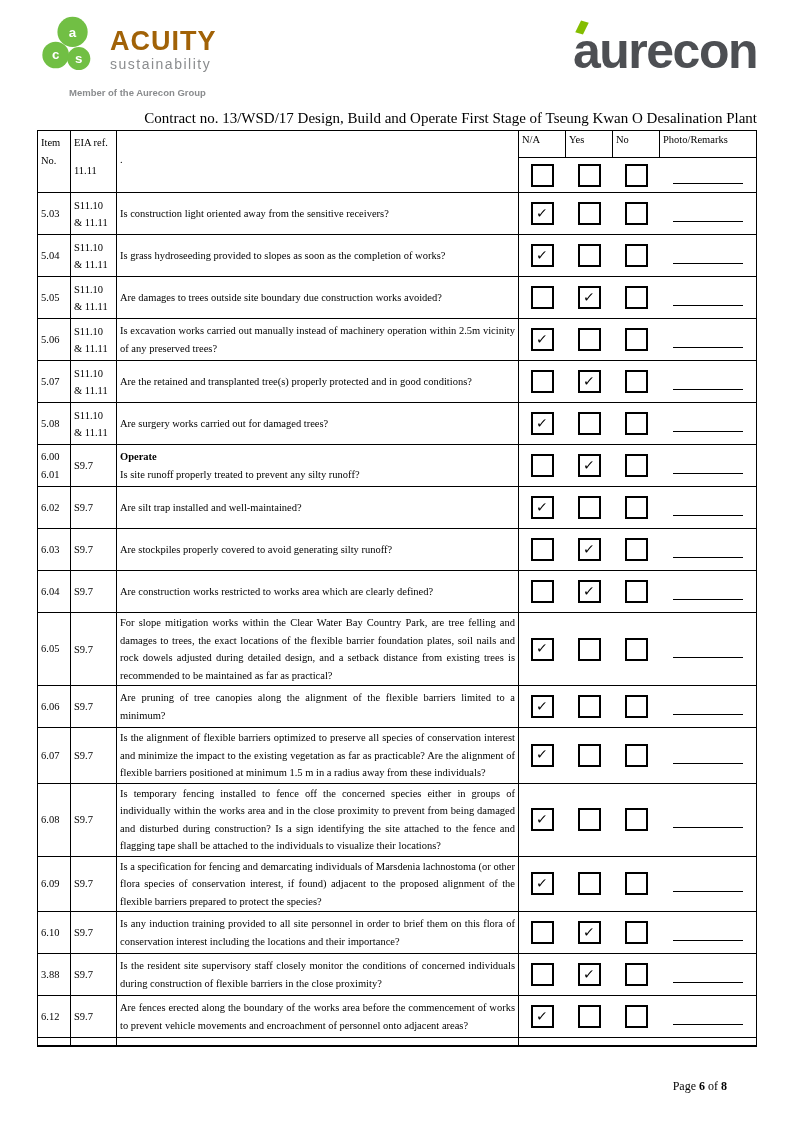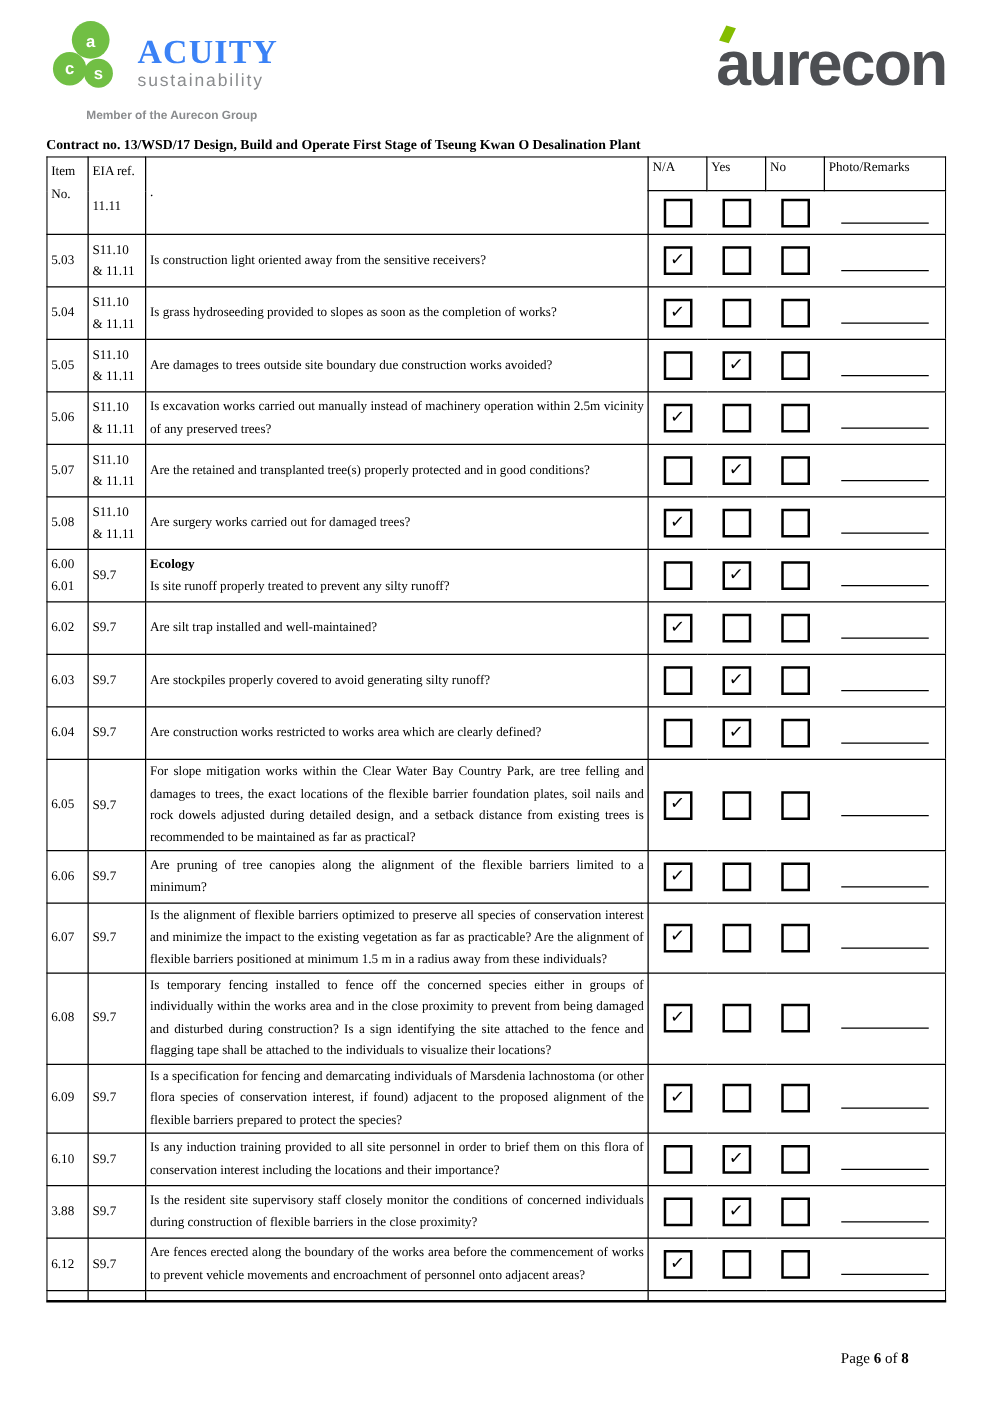--- a/index.html
+++ b/index.html
@@ -8,32 +8,32 @@
     font-family:"Liberation Serif",serif;position:relative;
   }
   .page{padding:12px 37px 0 37px}
 
   
   .logo-row{display:flex;justify-content:space-between;align-items:flex-start;height:96px}
   .acuity-top{display:flex;align-items:flex-start;gap:9px}
   .acuity-mark{display:block}
   .mk{fill:#ffffff;font-family:"Liberation Sans",sans-serif;font-weight:bold;font-size:15px;text-anchor:middle}
   .acuity-textcol{margin-top:16px}
-  .acuity-name{font-family:Liberation Serif, serif;font-weight:bold;font-size:27px;line-height:1;color:#3b82f6;letter-spacing:1px}
+  .acuity-name{font-family:Liberation Sans, sans-serif;font-weight:bold;font-size:27px;line-height:1;color:#a16207;letter-spacing:1px}
   .acuity-sub{font-family:"Liberation Sans",sans-serif;font-size:14px;color:#8a8c8e;letter-spacing:1.5px;margin-top:1px}
   .acuity-tag{font-family:"Liberation Sans",sans-serif;font-size:9.5px;font-weight:bold;color:#8a8c8e;margin:5px 0 0 32px}
   .aurecon{
     font-family:"Liberation Sans",sans-serif;font-weight:bold;font-size:50px;line-height:1;
     color:#4d4f53;letter-spacing:-1.5px;margin-top:14px;position:relative;
   }
   .aurecon-accent{position:absolute;left:5px;top:-5px;width:8px;height:13px;background:#84bd00;
     transform:rotate(16deg) skewX(-10deg)}
 
   
-  .title{font-weight:bold;font-size:11px;text-align:left;margin:2px 0 3px;white-space:nowrap}
+  .title{font-weight:normal;font-size:15px;text-align:right;margin:2px 0 3px;white-space:nowrap}
 
   
   .clip{height:915px;overflow:hidden;border-bottom:2px solid #000}
   table.chk{border-collapse:collapse;width:100%;table-layout:fixed;border:1.5px solid #000}
   table.chk td{border:1px solid #000;font-size:10.5px;padding:1px 3px;vertical-align:middle;overflow:hidden}
   col.w-item{width:33px}
   col.w-eia{width:46px}
   col.w-q{width:402px}
   col.w-chk{width:47px}
 
@@ -312,21 +312,21 @@
       <div class="rline"></div>
     </td>
   </tr>
           <tr class="data">
     <td class="c-item">
               <div>6.00</div>
               <div>6.01</div>
             </td>
     <td class="c-eia">S9.7</td>
     <td class="c-q">
-      <span class="q-head">Ecology</span>
+      <span class="q-head">Operate</span>
       <span class="q-text">Is site runoff properly treated to prevent any silty runoff?</span>
     </td>
     <td class="c-chk">
       <div class="box">
                 <span class="tick"></span>
               </div>
     </td>
     <td class="c-chk">
       <div class="box">
                 <span class="tick">✓</span>

